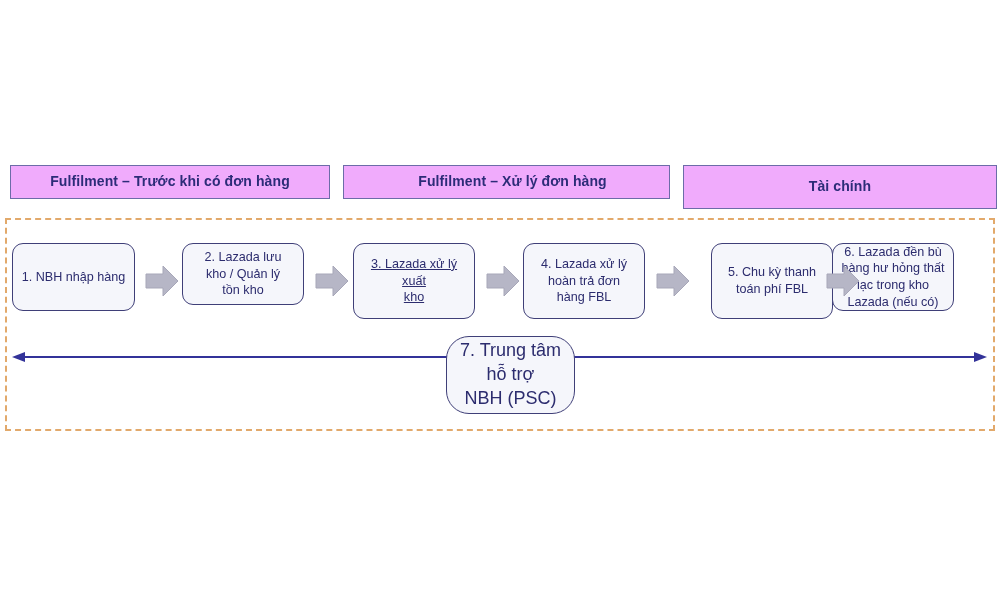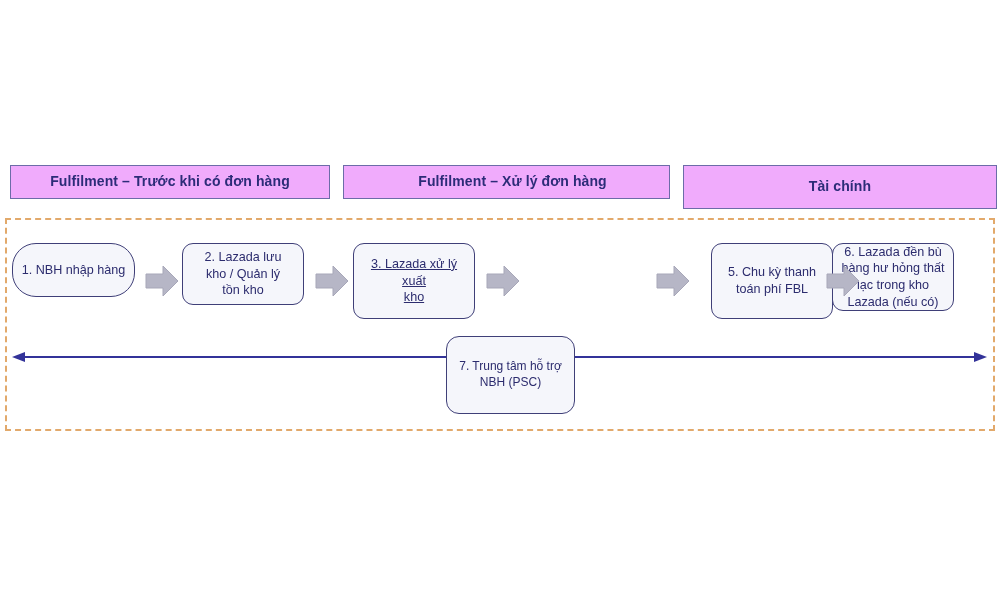--- a/index.html
+++ b/index.html
@@ -64,22 +64,22 @@
     justify-content: center;
     text-align: center;
     color: #2c2c6e;
     font-size: 12.6px;
     line-height: 1.33;
     padding: 4px 6px;
     white-space: pre-line;
   }
 
   .process-box.psc {
-    border-radius: 13px;
-    font-size: 12px;
+    border-radius: 23px;
+    font-size: 18px;
   }
 
   
   .chevron {
     position: absolute;
     width: 34px;
     height: 34px;
   }
   .chevron svg { display: block; }
 
@@ -99,30 +99,33 @@
 <div id="canvas">
 
   <div class="phase-header" style="left:10px; top:165px; width:320px; height:34px;">Fulfilment – Trước khi có đơn hàng</div>
 
   <div class="phase-header" style="left:343px; top:165px; width:327px; height:34px;padding-left:12px;">Fulfilment – Xử lý đơn hàng</div>
 
   <div class="phase-header" style="left:683px; top:165px; width:314px; height:44px;">Tài chính</div>
 
   <div id="scope-region"></div>
 
-  <div class="process-box" style="left:12px; top:243px; width:123px; height:54px;border-radius:24px;">1. NBH nhập hàng</div>
+  <div class="process-box" style="left:12px; top:243px; width:123px; height:68px;">1. NBH nhập hàng</div>
 
   <div class="process-box" style="left:182px; top:243px; width:122px; height:62px;">2. Lazada lưu
 kho /  Quản lý
 tồn kho</div>
 
   <div class="process-box" style="left:353px; top:243px; width:122px; height:76px;text-decoration:underline;">3. Lazada xử lý
 xuất
 kho</div>
 
+  <div class="process-box" style="left:523px; top:243px; width:122px; height:76px;">4. Lazada xử lý
+hoàn  trả đơn
+hàng FBL</div>
 
   <div class="process-box" style="left:694px; top:243px; width:122px; height:76px;margin-left:17px;">5. Chu kỳ thanh
 toán phí FBL</div>
 
   <div class="process-box" style="left:832px; top:243px; width:122px; height:68px;">6. Lazada đền bù
 hàng hư hỏng thất
 lạc trong kho
 Lazada (nếu có)</div>
 
   <div class="chevron" style="left:145px; top:264px;">

